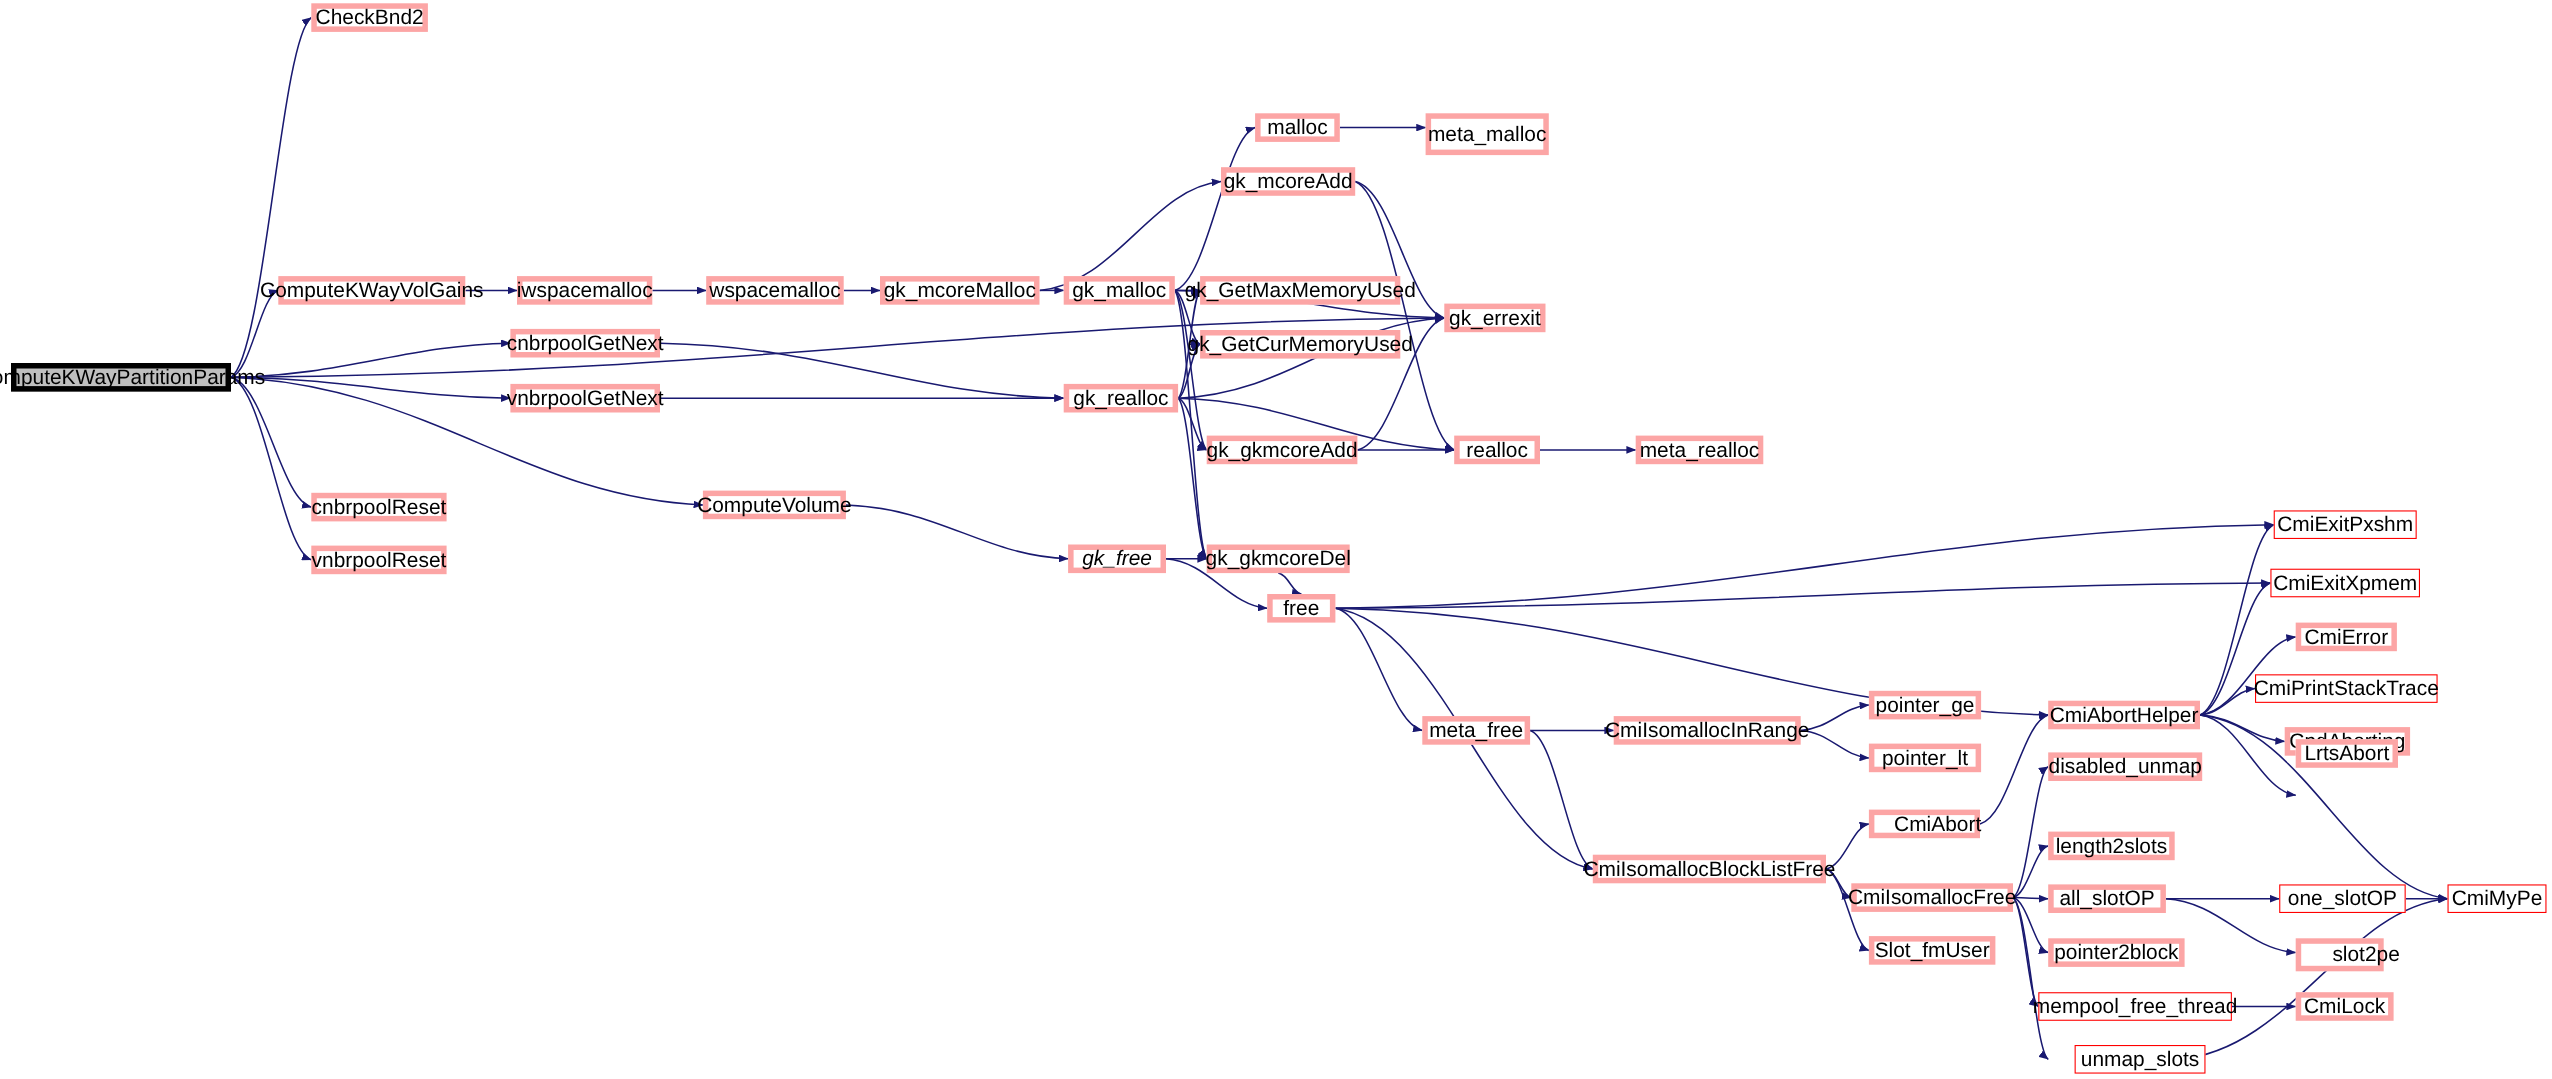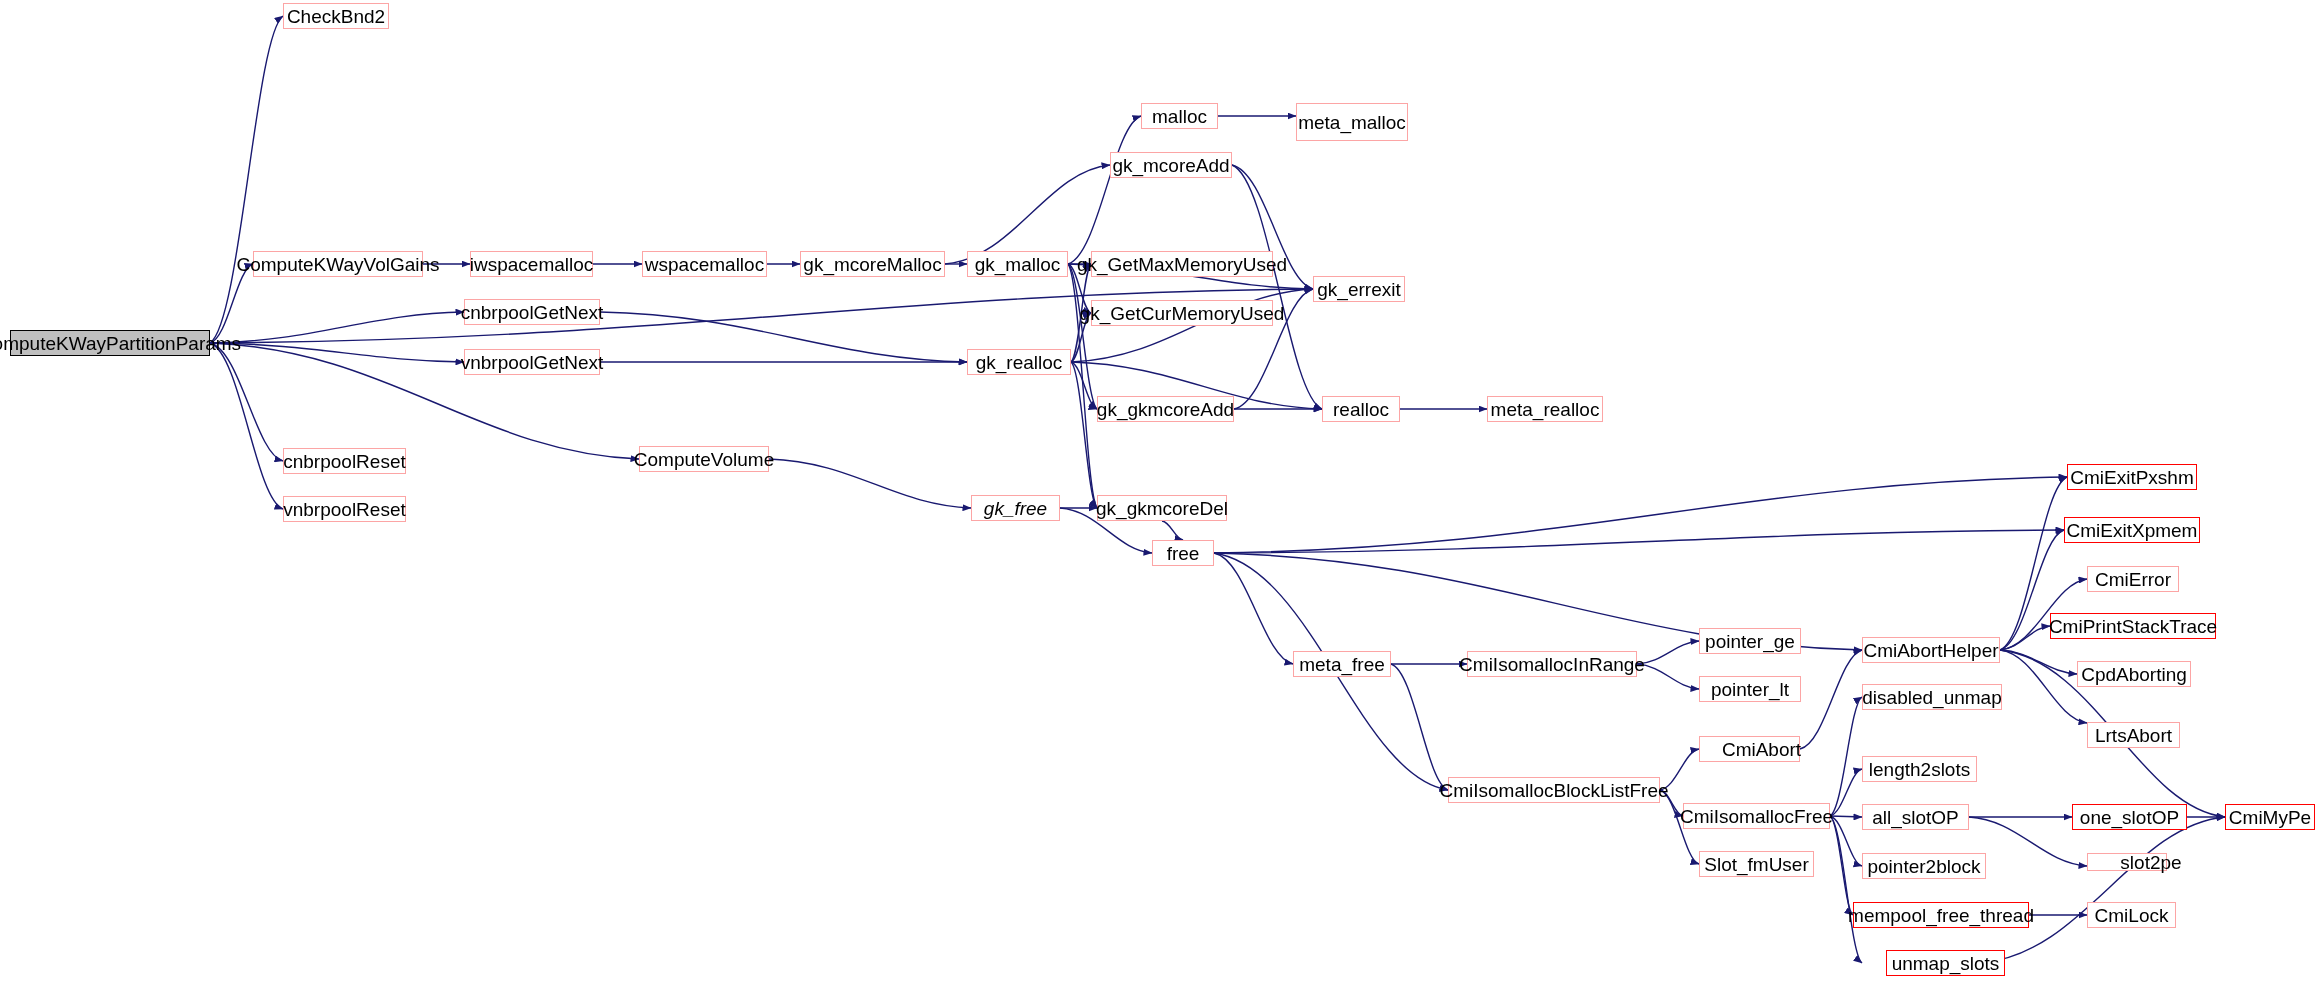--- a/index.html
+++ b/index.html
@@ -20,21 +20,21 @@
     left: 0;
     top: 0;
     width: 2320px;
     height: 981px;
     pointer-events: none;
   }
   .node {
     position: absolute;
     box-sizing: border-box;
     background: #ffffff;
-    border: 1px solid #fca5a5;
+    border: 5px solid #fca5a5;
     color: #000000;
     font-size: 19px;
     line-height: 1;
     display: flex;
     align-items: center;
     justify-content: center;
     white-space: nowrap;
     letter-spacing: 0px;
     z-index: 5;
   }
@@ -257,27 +257,27 @@
       </div>
       <div class="node" style="left: 2087px; top: 566px; width: 92px; height: 26px;">
         <span>CmiError</span>
       </div>
       <div class="node redborder" style="left: 2050px; top: 613px; width: 166px; height: 26px;">
         <span>CmiPrintStackTrace</span>
       </div>
       <div class="node" style="left: 2077px; top: 661px; width: 114px; height: 26px;">
         <span>CpdAborting</span>
       </div>
-      <div class="node" style="left: 2087px; top: 722px; width: 93px; height: 26px;">
+      <div class="node" style="left: 2087px; top: 672px; width: 93px; height: 26px;">
         <span>LrtsAbort</span>
       </div>
       <div class="node redborder" style="left: 2072px; top: 804px; width: 115px; height: 26px;">
         <span>one_slotOP</span>
       </div>
-      <div class="node" style="left: 2087px; top: 853px; width: 80px; height: 18px; padding-left: 48px;">
+      <div class="node" style="left: 2087px; top: 853px; width: 80px; height: 30px; padding-left: 48px;">
         <span>slot2pe</span>
       </div>
       <div class="node" style="left: 2087px; top: 902px; width: 89px; height: 26px;">
         <span>CmiLock</span>
       </div>
       <div class="node redborder" style="left: 2225px; top: 804px; width: 90px; height: 26px;">
         <span>CmiMyPe</span>
       </div>
     </div>
 </div>

